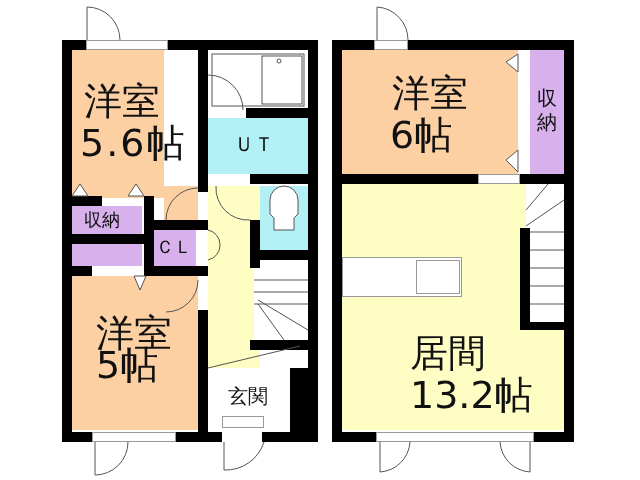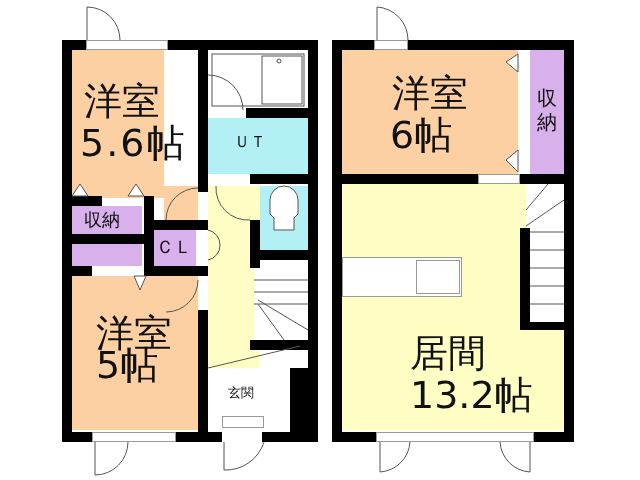--- a/index.html
+++ b/index.html
@@ -52,22 +52,22 @@
   <div class="room" style="left:92px;top:432px;width:84px;height:10px;background:#fff;border:1px solid #999;box-sizing:border-box;"></div>
   <div class="room" style="left:222px;top:416px;width:42px;height:12px;background:#fff;border:1px solid #999;box-sizing:border-box;"></div>
   <div class="room" style="left:208px;top:368px;width:82px;height:48px;background:#fff;"></div>
 
   <div class="lbl big" style="left:84px;top:82px;">洋室</div>
   <div class="lbl big" style="left:80px;top:124px;letter-spacing:2px;">5.6帖</div>
   <div class="lbl" style="left:84px;top:211px;font-size:18px;">収納</div>
   <div class="lbl" style="left:156px;top:238px;font-size:18px;">ＣＬ</div>
   <div class="lbl big" style="left:96px;top:314px;">洋室</div>
   <div class="lbl big" style="left:96px;top:346px;">5帖</div>
-  <div class="lbl" style="left:234px;top:134px;font-size:16px;">ＵＴ</div>
-  <div class="lbl" style="left:228px;top:386px;font-size:13px;">玄関</div>
+  <div class="lbl" style="left:234px;top:134px;font-size:20px;">ＵＴ</div>
+  <div class="lbl" style="left:228px;top:386px;font-size:20px;">玄関</div>
 </div>
 
 <div>
   <div class="room" style="left:342px;top:50px;width:176px;height:124px;background:#fcd0a2;"></div>
   <div class="room" style="left:530px;top:50px;width:34px;height:124px;background:#d8b0ec;"></div>
   <div class="room" style="left:342px;top:184px;width:222px;height:246px;background:#fdfdc4;"></div>
   <div class="room" style="left:526px;top:184px;width:38px;height:140px;background:#fff;"></div>
 
   <div class="wall" style="left:332px;top:40px;width:10px;height:400px;"></div>
   <div class="wall" style="left:332px;top:40px;width:242px;height:10px;"></div>

